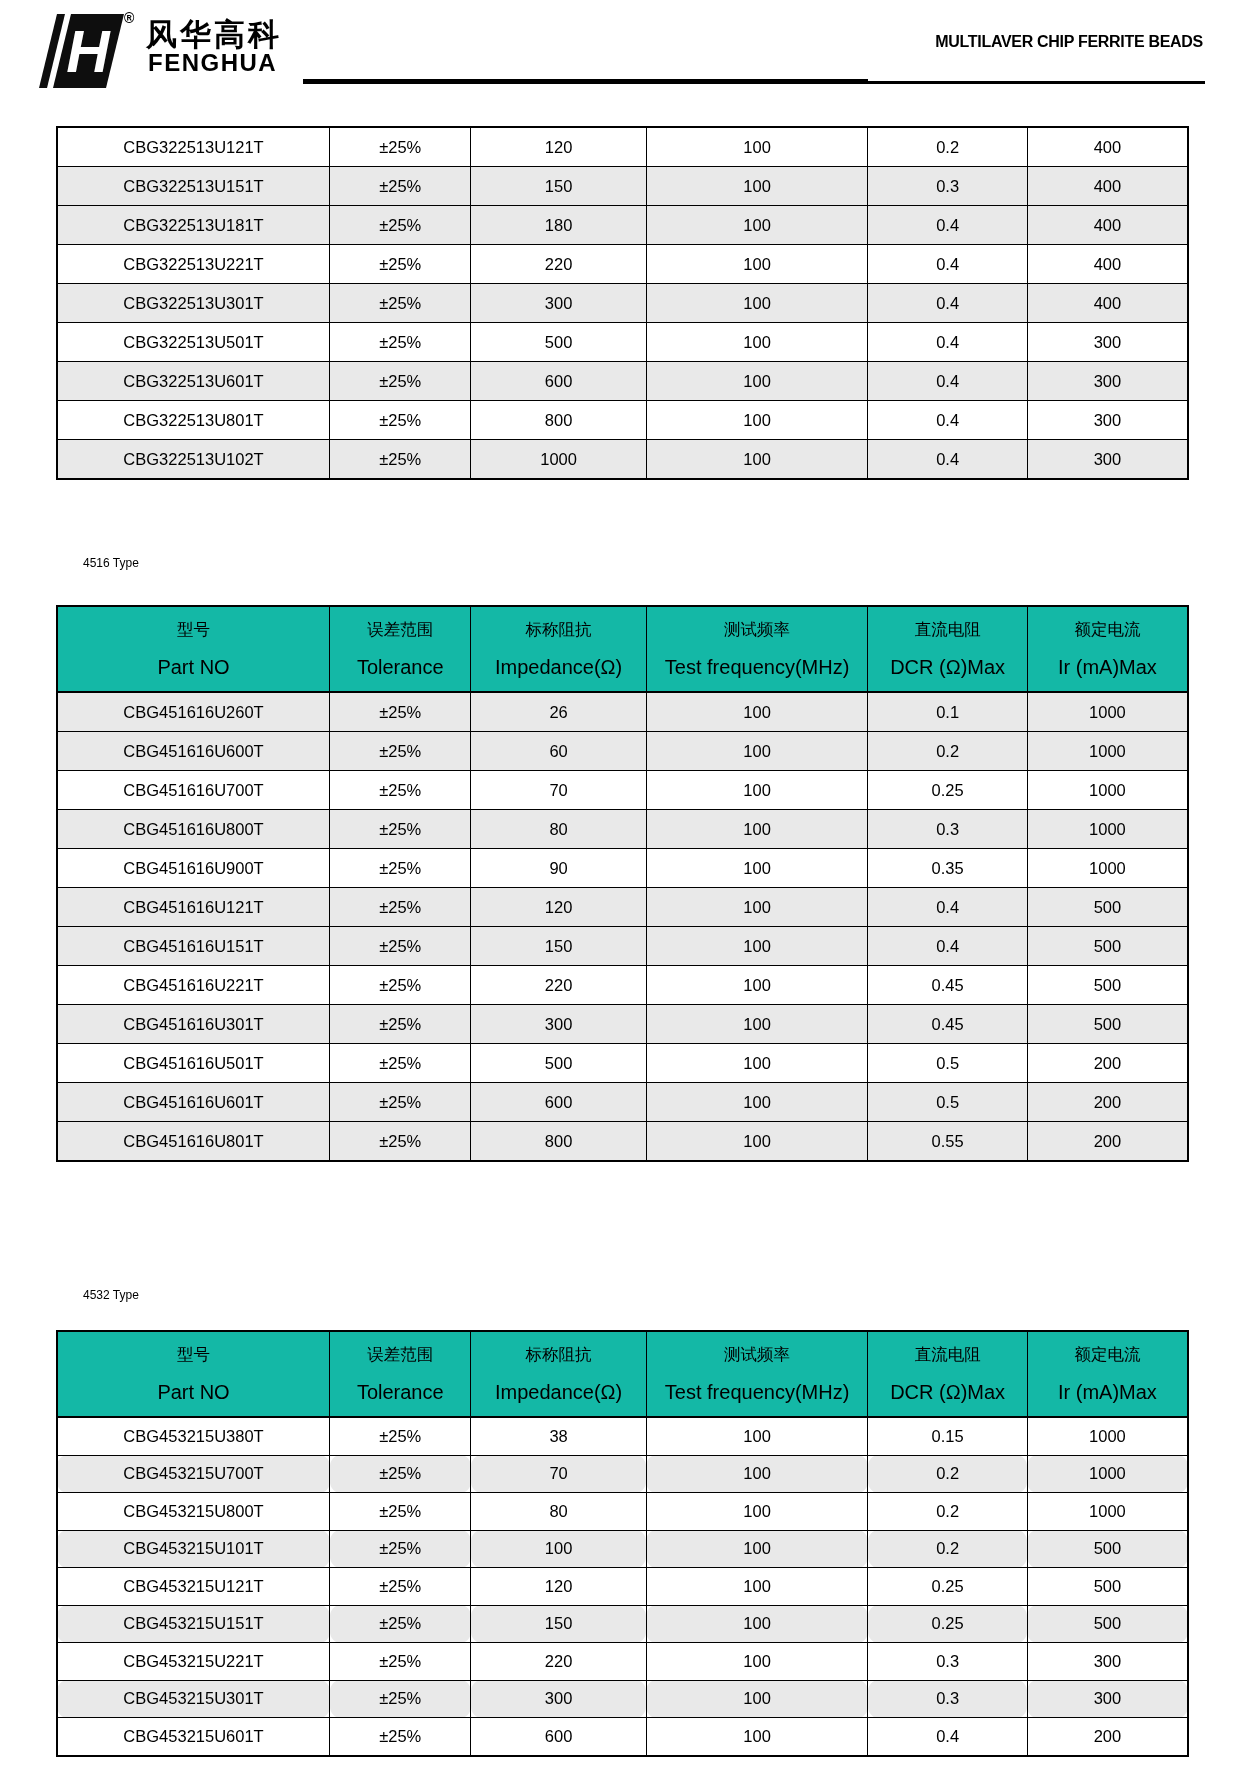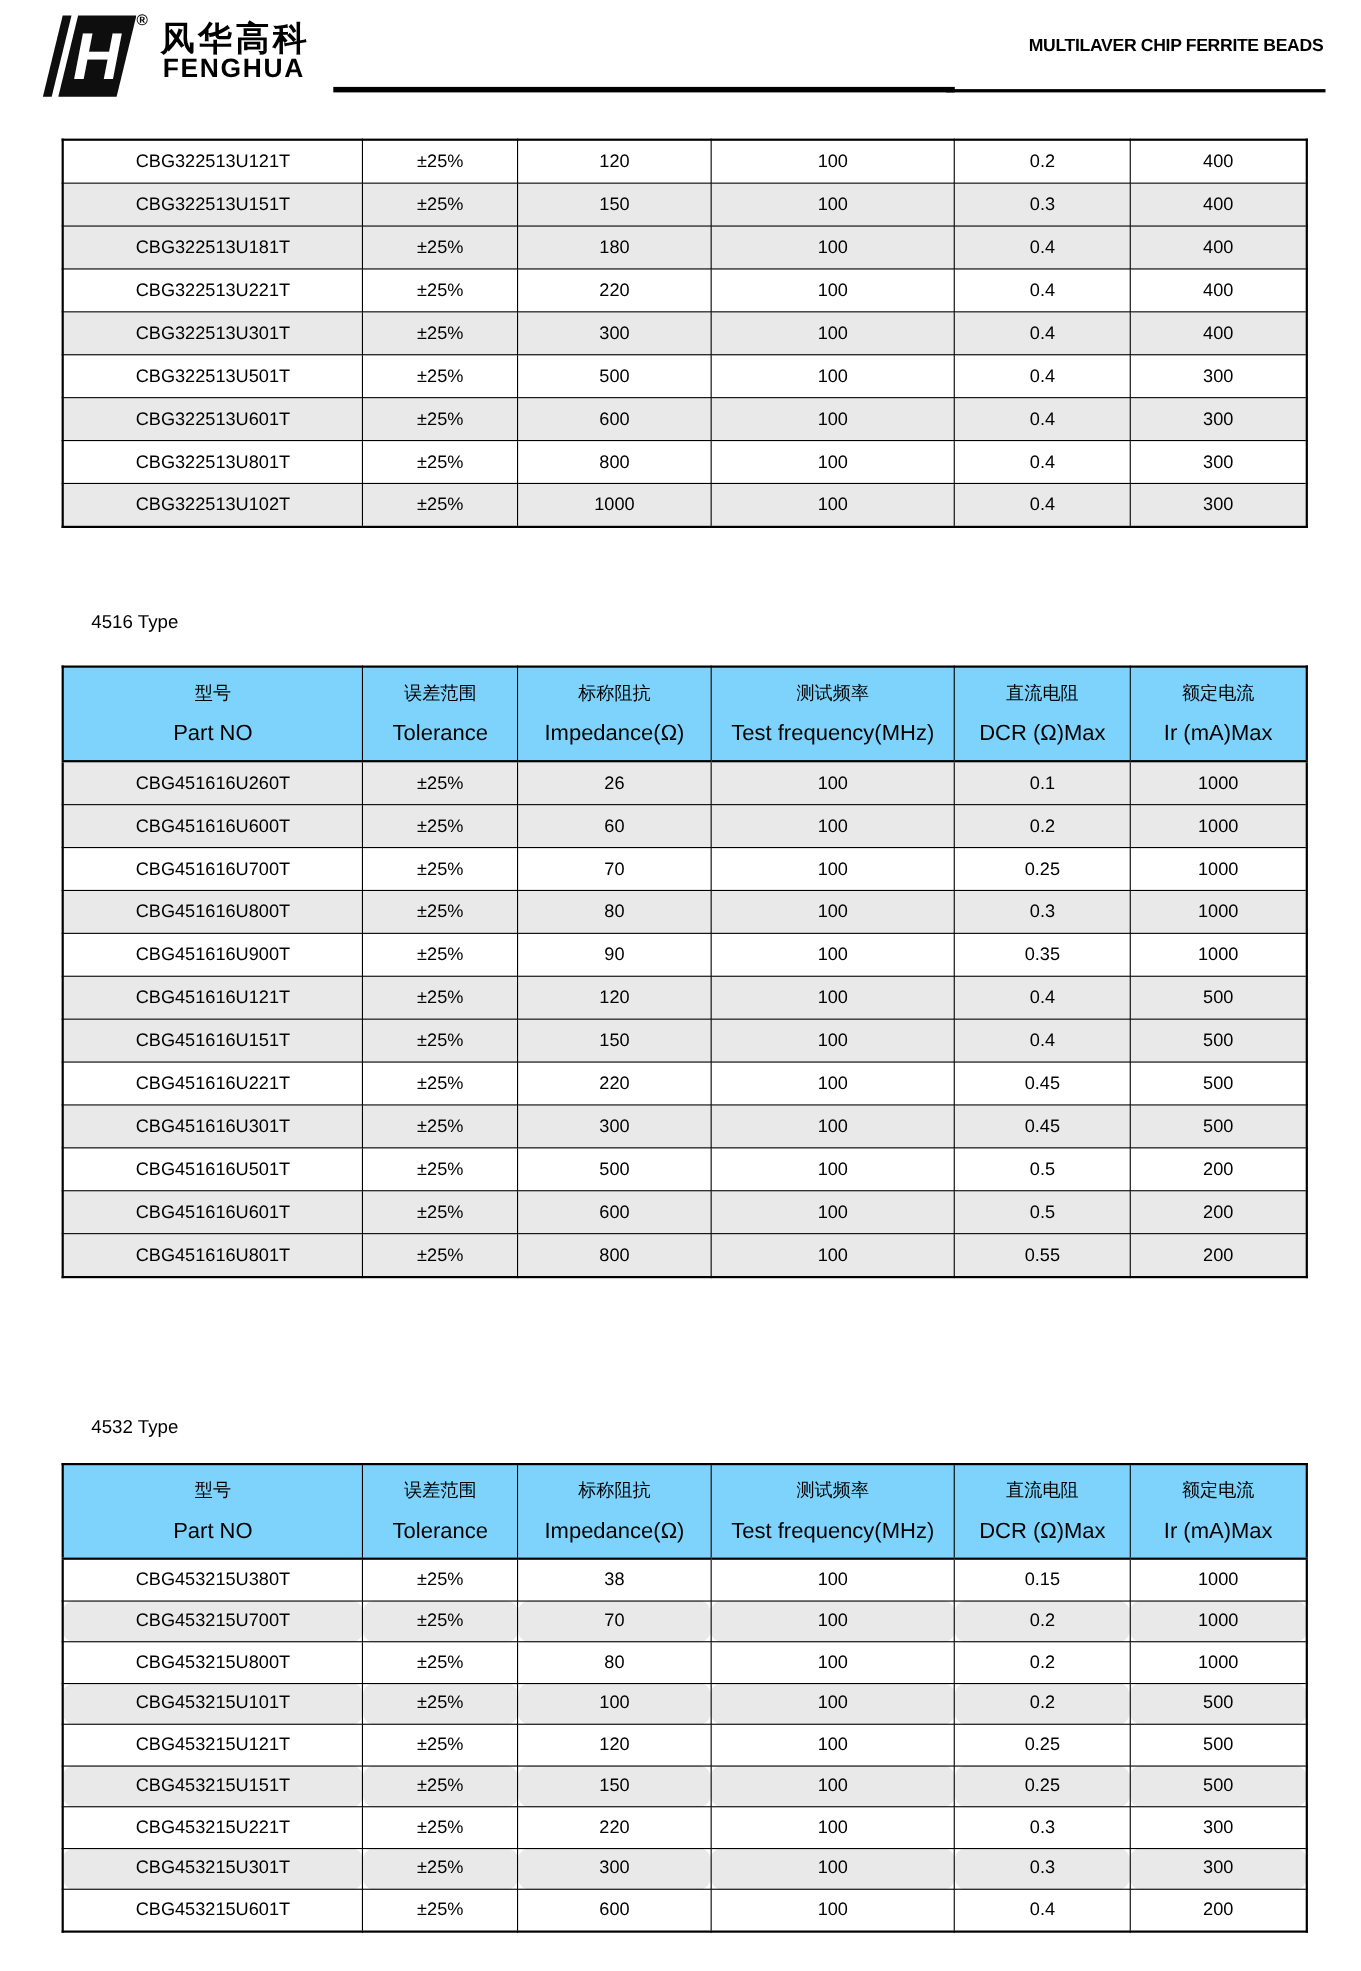--- a/index.html
+++ b/index.html
@@ -9,27 +9,27 @@
   }
   
   .logo-mark{position:absolute;left:36px;top:12px;}
   .reg-mark{position:absolute;left:124px;top:10px;font-size:14px;font-weight:bold;}
   .brand-zh{position:absolute;left:146px;top:14px;font-size:31px;font-weight:bold;letter-spacing:3px;}
   .brand-en{position:absolute;left:148px;top:49px;font-size:24px;font-weight:bold;letter-spacing:1.5px;}
   .page-title{position:absolute;right:34px;top:33px;font-size:16px;font-weight:bold;letter-spacing:-0.3px;}
   .rule-thick{position:absolute;left:303px;top:79px;width:565px;height:5px;background:#000;}
   .rule-thin{position:absolute;left:860px;top:81px;width:345px;height:3px;background:#000;}
   
-  .type-label{position:absolute;left:83px;font-size:17px;}
+  .type-label{position:absolute;left:83px;font-size:12px;}
   
   .tblwrap{position:absolute;left:56px;width:1133px;}
   table{border-collapse:collapse;table-layout:fixed;width:100%;border:2.5px solid #000;}
   th,td{border:1.5px solid #000;text-align:center;vertical-align:middle;padding:0;}
   td{font-size:16.5px;height:38px;}
-  thead th{height:84px;background:#7dd3fc;font-weight:400;border-bottom:2.5px solid #000;}
+  thead th{height:84px;background:#14b8a6;font-weight:400;border-bottom:2.5px solid #000;}
   .hzh{font-size:16.5px;margin-bottom:15px;}
   .hen{font-size:20px;}
   tr.shaded td{background:#e9e9e9;}
   #tbl-3225{top:126px;}
   #tbl-4516{top:605px;}
   #tbl-4532{top:1330px;}
   #tbl-4532 td{height:36.5px;border-radius:11px;}
   #label-4516{top:556px;}
   #label-4532{top:1288px;}
 </style>

